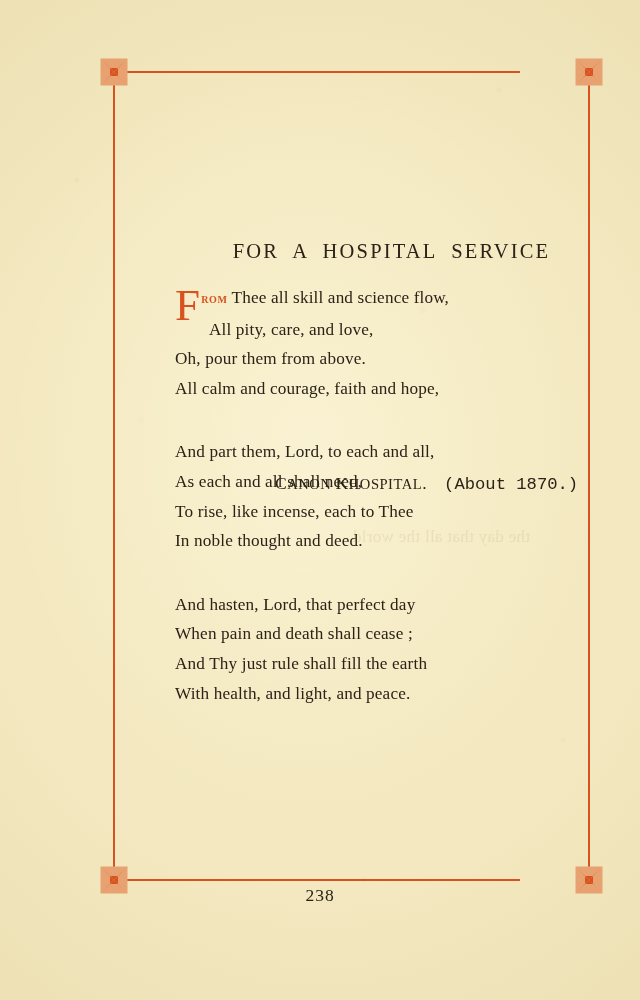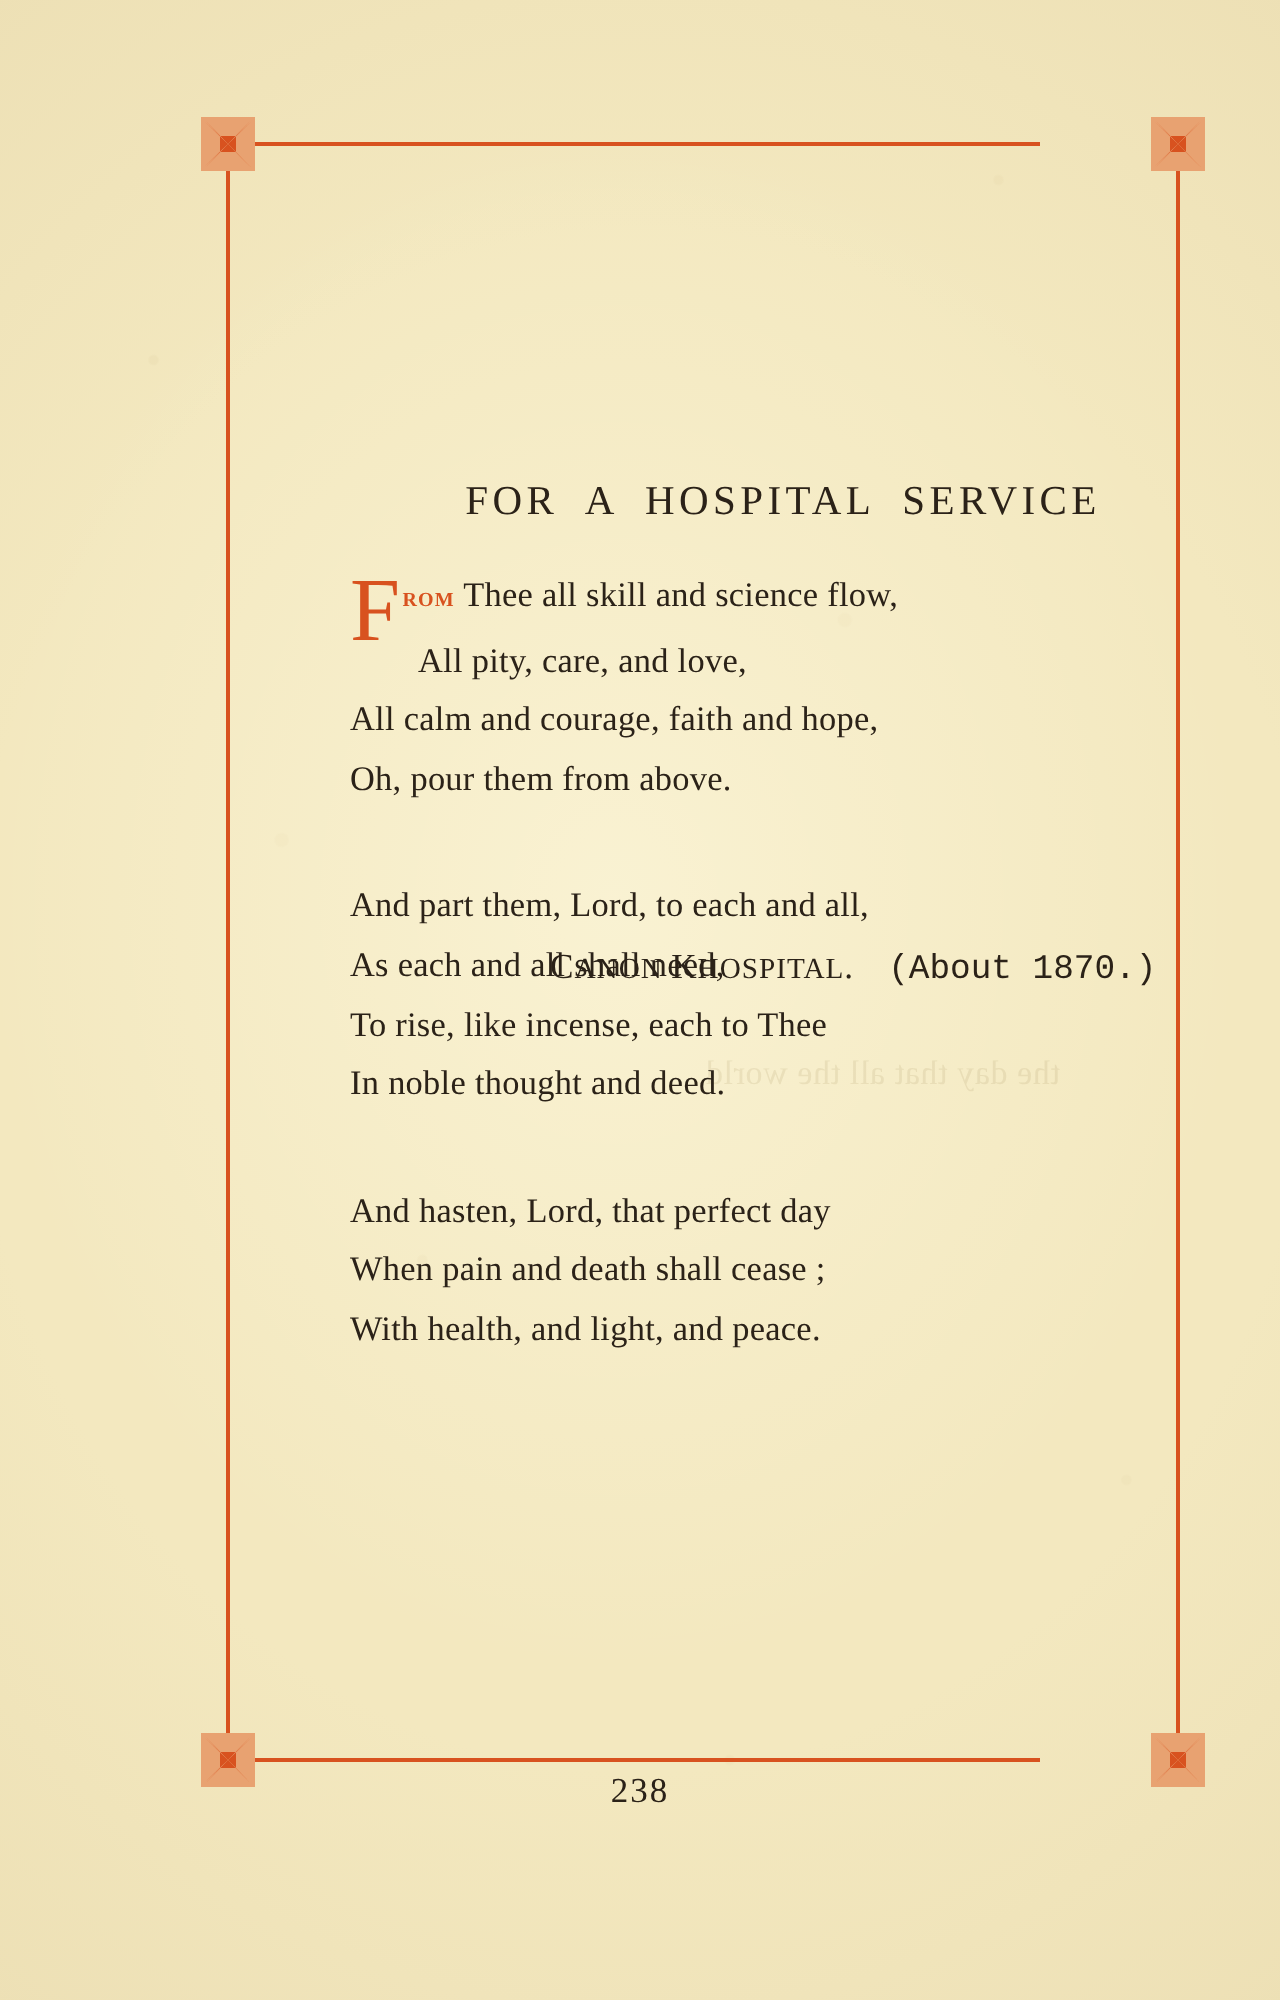--- a/index.html
+++ b/index.html
@@ -221,34 +221,35 @@
 
   <div id="content">
 
     <h1 id="poem-title">FOR A HOSPITAL SERVICE</h1>
 
     <div id="stanzas">
 
       <p class="stanza">
         <span class="vline"><span class="dropcap">F</span><span class="smallcaps-red">ROM</span><span> Thee all skill and science flow,</span></span>
         <span class="vline indent">All pity, care, and love,</span>
+        <span class="vline">Oh, pour them from above.</span>
         <span class="vline">All calm and courage, faith and hope,</span>
-        <span class="vline">Oh, pour them from above.</span>
       </p>
 
       <p class="stanza">
         <span class="vline">And part them, Lord, to each and all,</span>
         <span class="vline">As each and all shall need,</span>
         <span class="vline">To rise, like incense, each to Thee</span>
         <span class="vline">In noble thought and deed.</span>
       </p>
 
       <p class="stanza">
         <span class="vline">And hasten, Lord, that perfect day</span>
         <span class="vline">When pain and death shall cease ;</span>
+        <span class="vline">And Thy just rule shall fill the earth</span>
         <span class="vline">With health, and light, and peace.</span>
       </p>
 
     </div>
 
     <div id="attribution">
       <span class="sc"><span class="cap">C</span><span>ANON</span>&nbsp;<span class="cap">K</span><span>HOSPITAL</span><span class="cap">.</span></span><span id="attrib-date">(About 1870.)</span>
     </div>
 
   </div>

